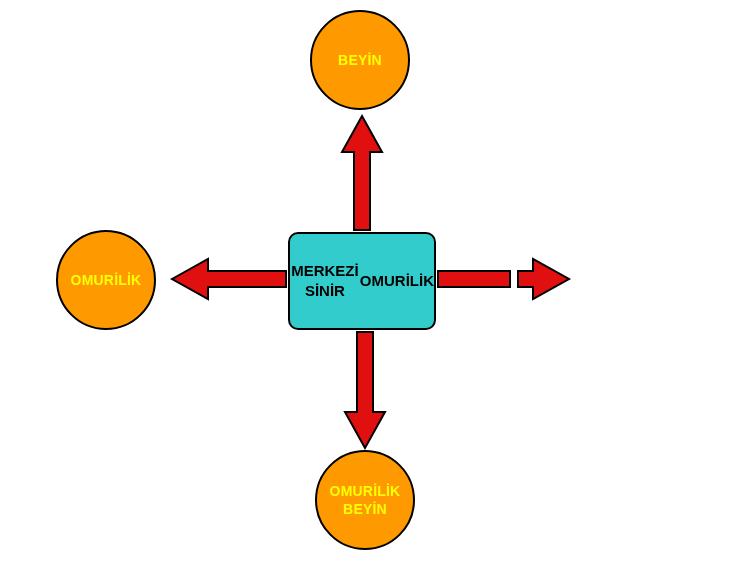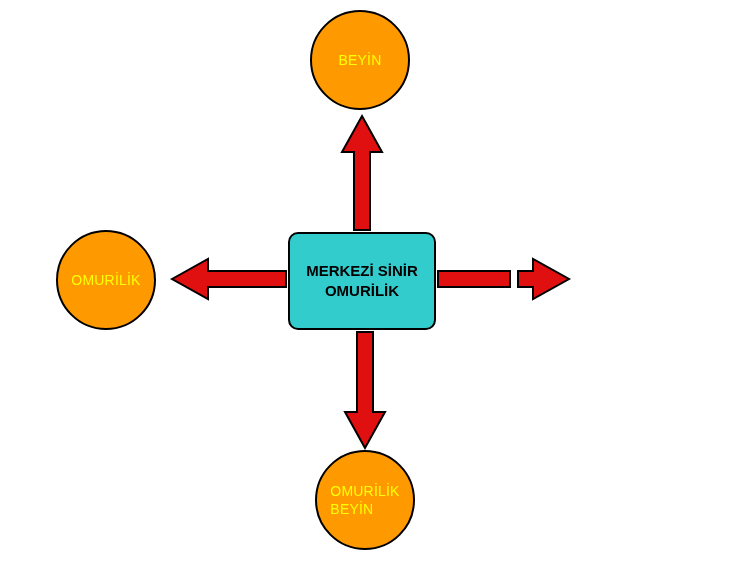--- a/index.html
+++ b/index.html
@@ -31,42 +31,43 @@
     position: absolute;
     width: 100px;
     height: 100px;
     border-radius: 50%;
     background: #FF9900;
     border: 2px solid #000000;
     box-sizing: border-box;
     display: flex;
     align-items: center;
     justify-content: center;
+    text-align: center;
     color: #FFFF00;
-    font-weight: normal;
+    font-weight: bold;
     font-size: 14px;
     line-height: 1.3;
     letter-spacing: 0.2px;
   }
   .node-top    { left: 310px; top: 10px;  }
   .node-left   { left: 56px;  top: 230px; }
   .node-right  { left: 574px; top: 230px; }
   .node-bottom { left: 315px; top: 450px; }
   .center-box {
     position: absolute;
     left: 288px;
     top: 232px;
     width: 148px;
     height: 98px;
     background: #33CCCC;
     border: 2px solid #000000;
     border-radius: 10px;
     box-sizing: border-box;
     display: flex;
-    flex-direction: column;
+    flex-direction: row;
     align-items: center;
     justify-content: center;
     text-align: center;
     color: #000000;
     font-weight: bold;
     font-size: 15px;
     line-height: 1.35;
   }
   .label-line { display: block; }
 </style>

